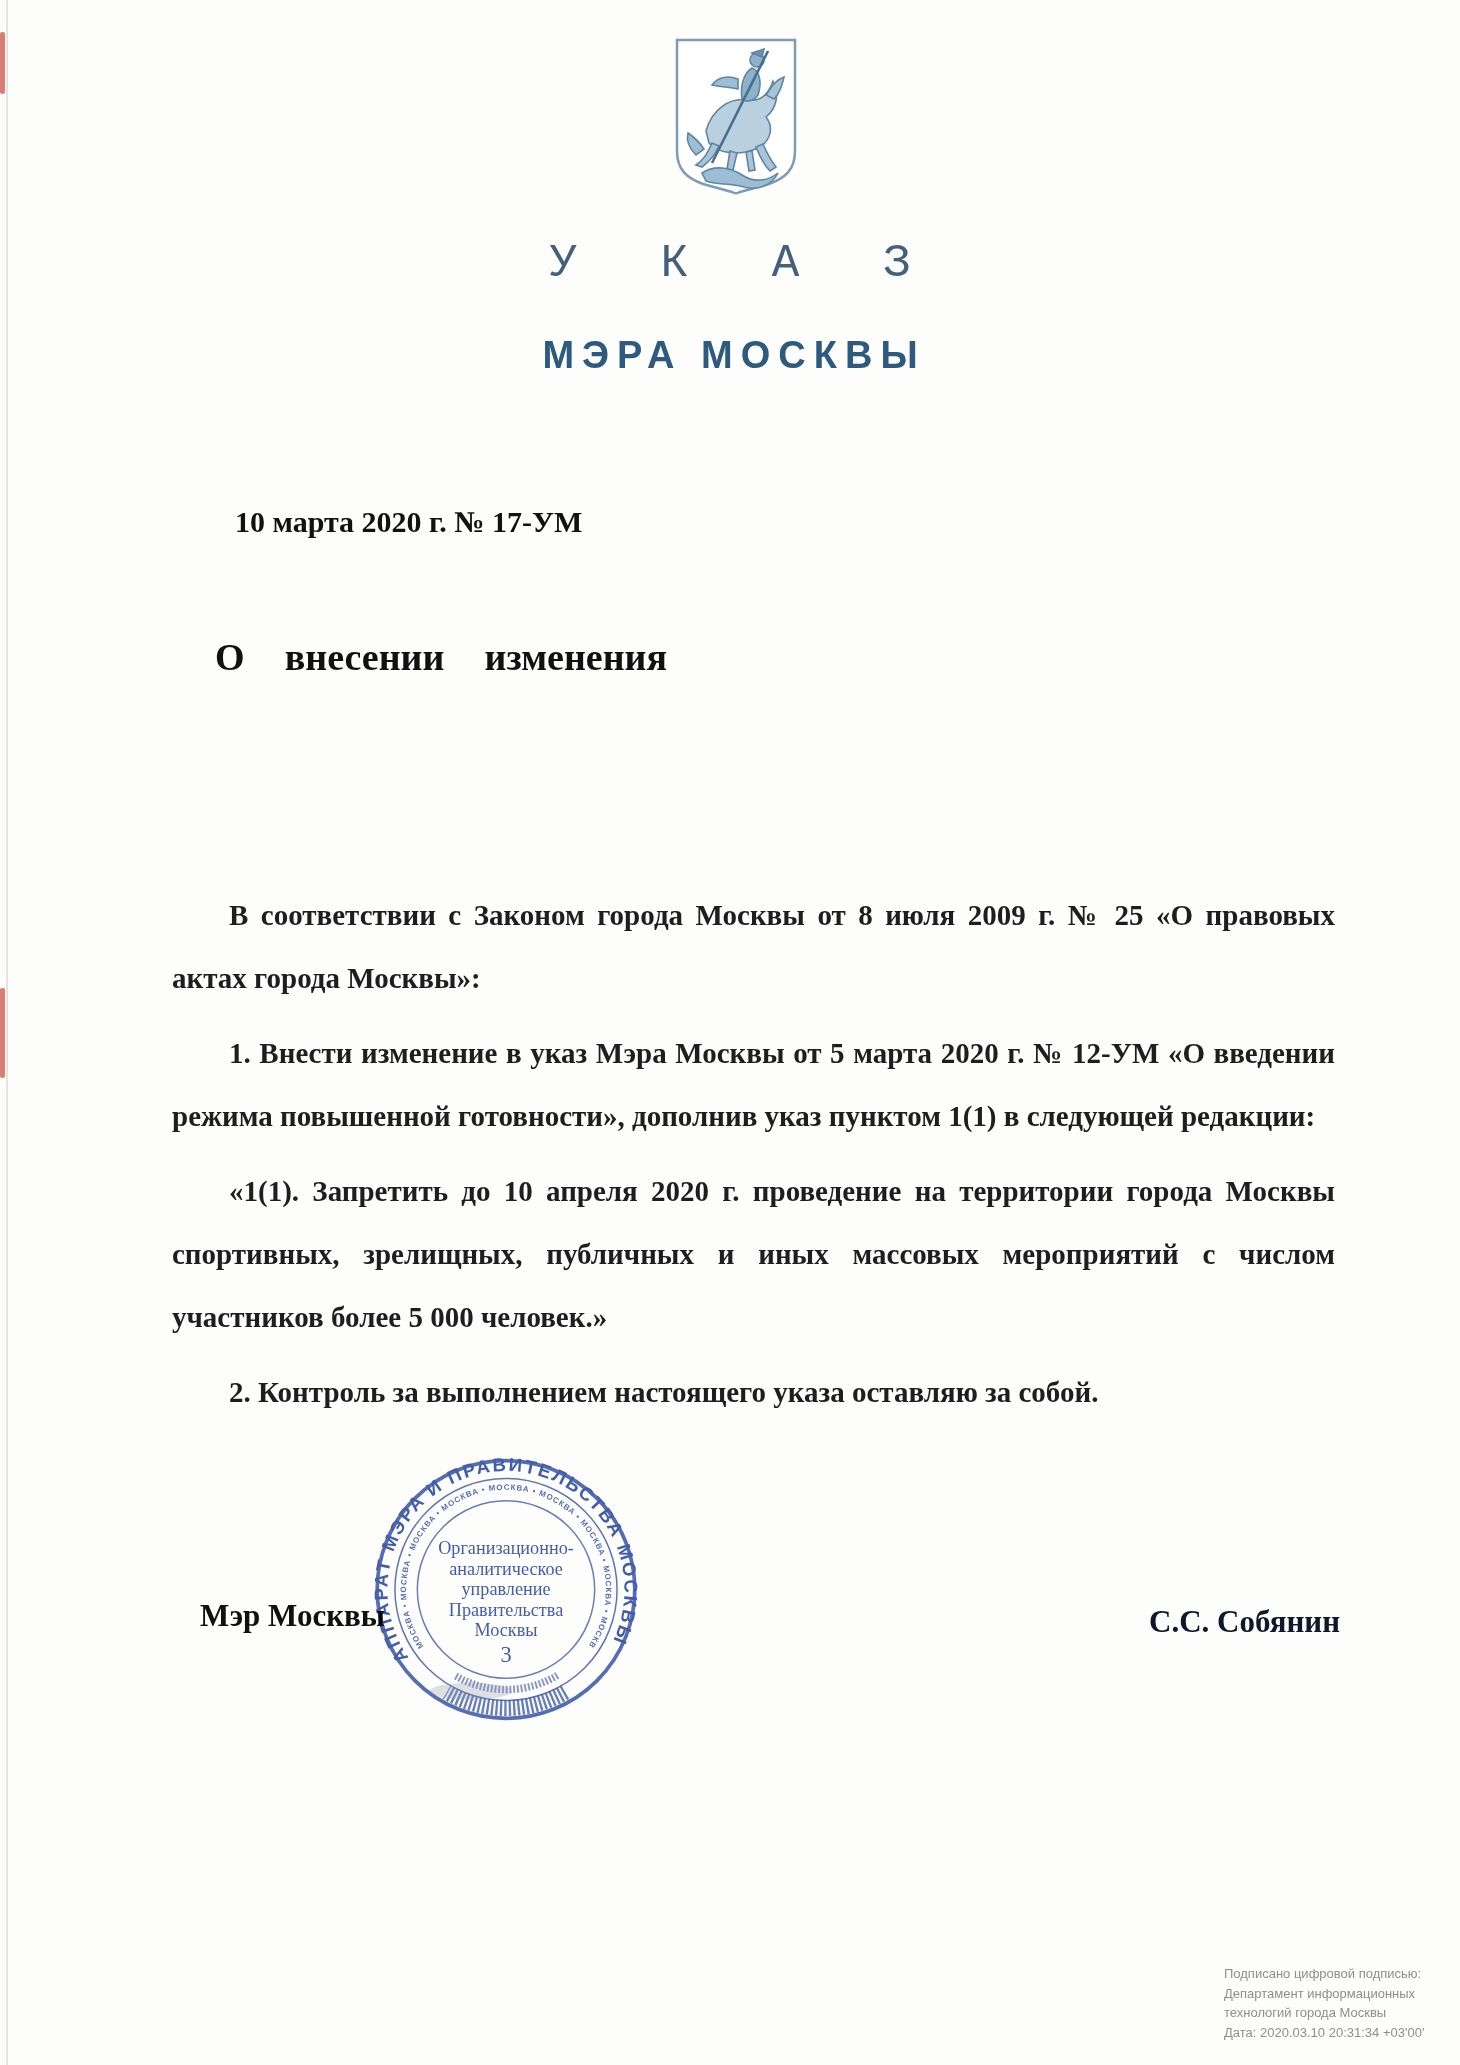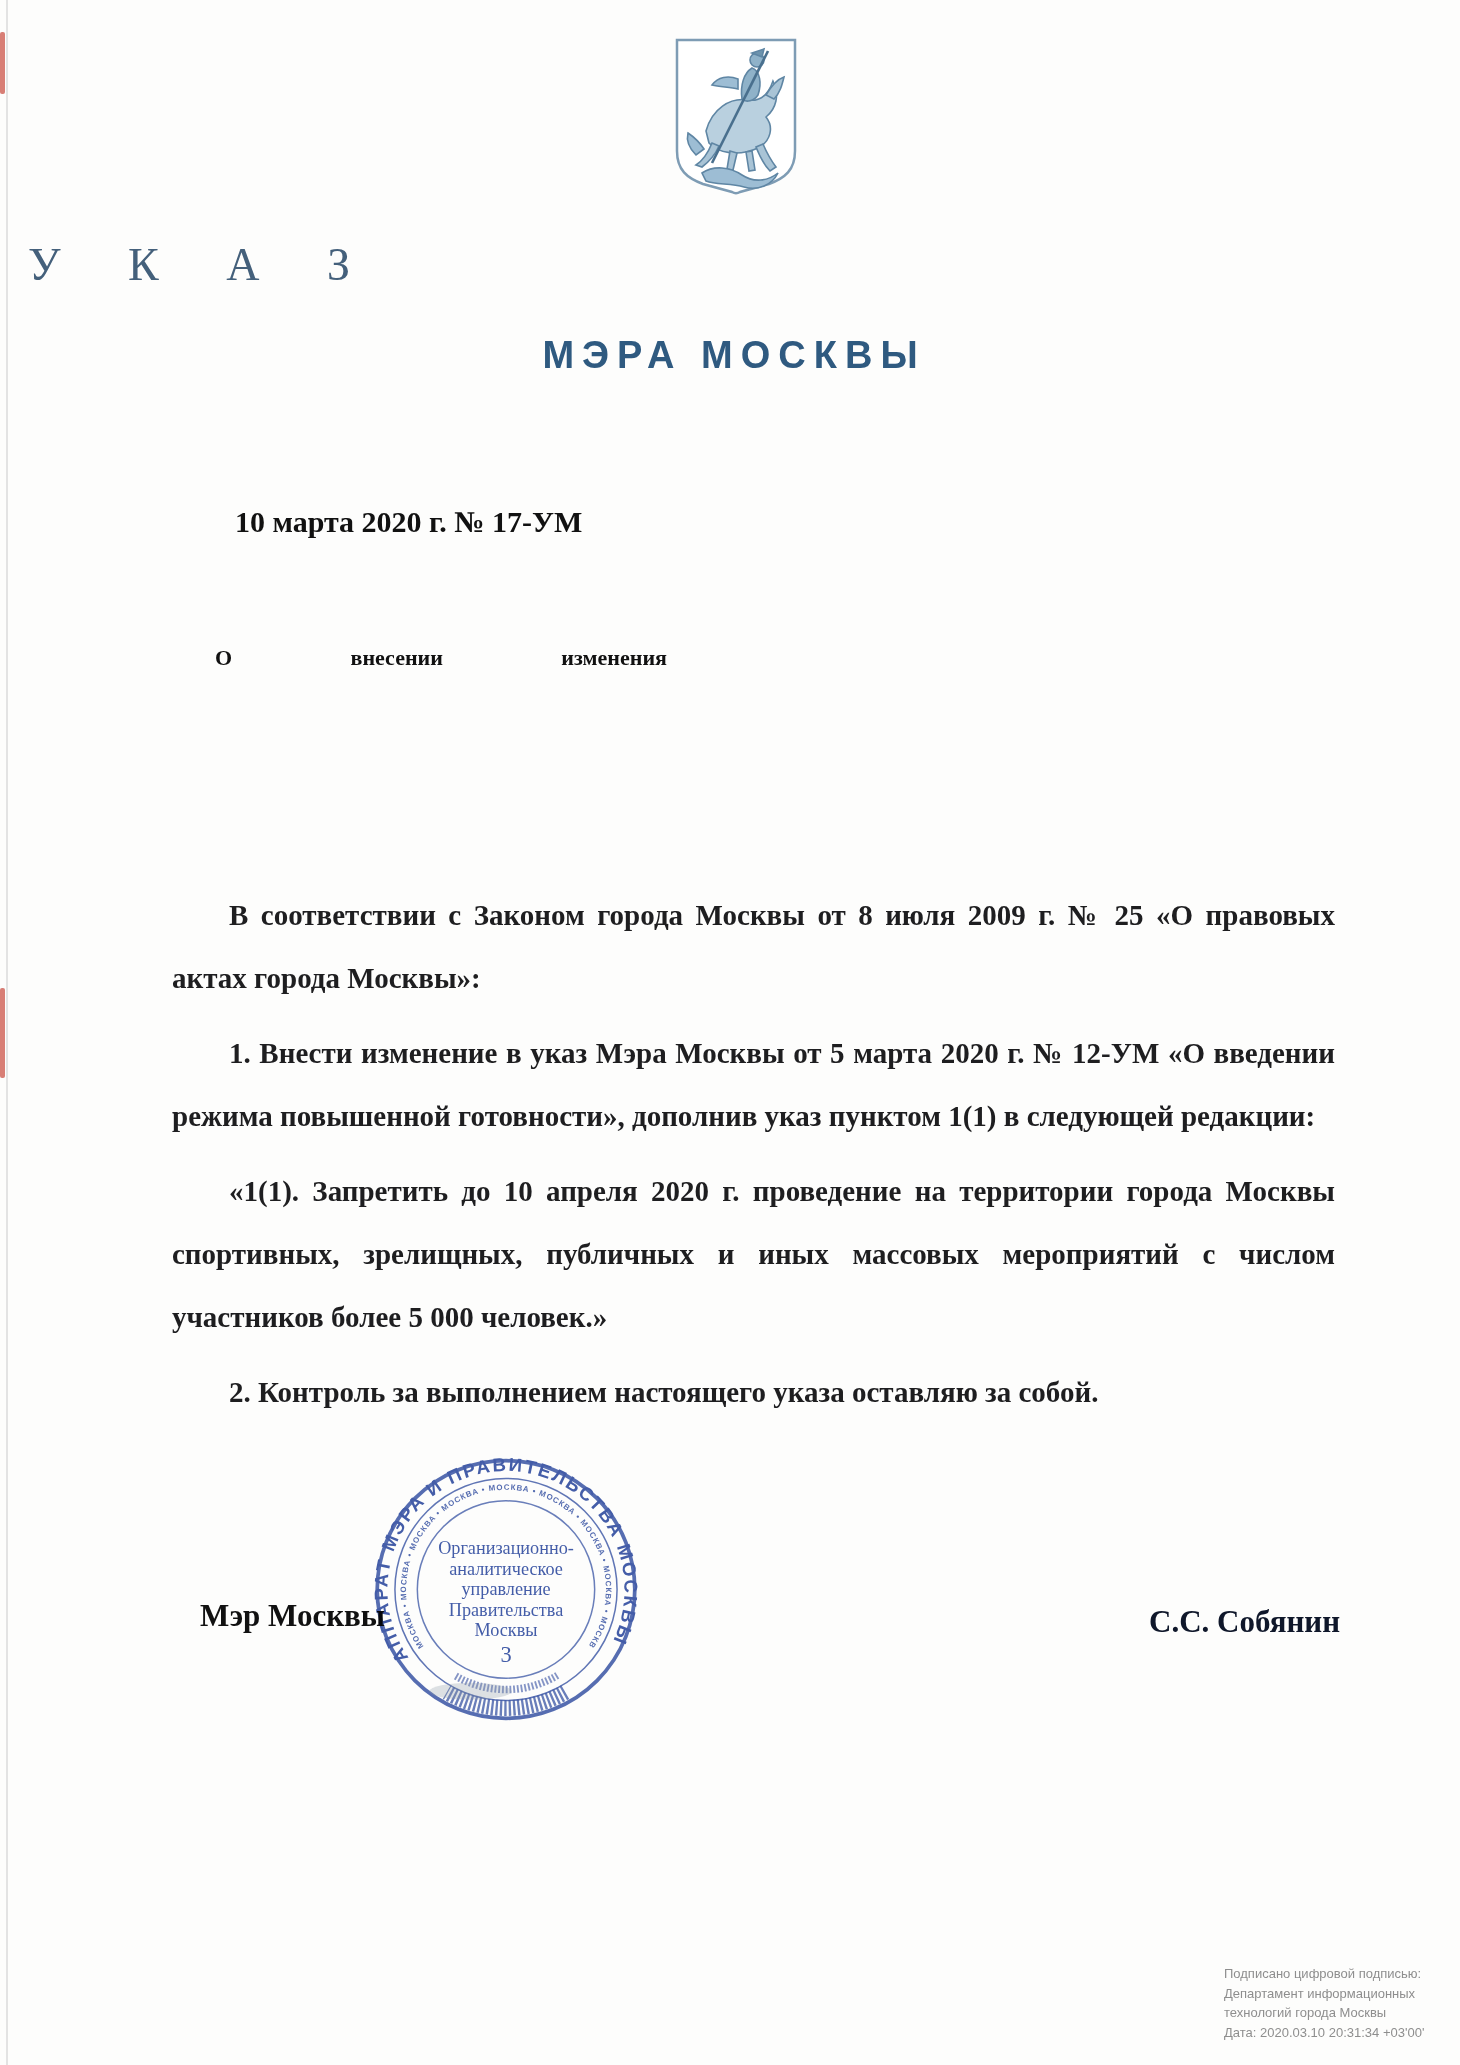--- a/index.html
+++ b/index.html
@@ -15,35 +15,35 @@
     color:var(--text-black);
   }
   .scan-line{position:absolute;left:6px;top:0;width:2px;height:100%;background:#dcdcdc;opacity:.8;}
   .red-mark{position:absolute;left:0;width:5px;background:var(--artifact-red);opacity:.7;border-radius:2px;}
   .red-mark.m1{top:32px;height:62px;}
   .red-mark.m2{top:988px;height:90px;}
 
   .emblem{position:absolute;left:672px;top:35px;width:128px;height:162px;}
 
   .doc-title{
-    position:absolute;left:0;top:238px;width:100%;text-align:left;
+    position:absolute;left:0;top:238px;width:100%;text-align:center;
     font-size:46px;color:var(--header-blue);letter-spacing:28px;text-indent:28px;
-    font-family:Liberation Serif, serif;
+    font-family:Liberation Mono, monospace;
   }
   .doc-subtitle{
     position:absolute;left:0;top:334px;width:100%;text-align:center;
     font-size:38px;font-weight:bold;color:var(--subtitle-blue);
     letter-spacing:8px;text-indent:8px;
     font-family:"Liberation Sans","DejaVu Sans",sans-serif;
   }
   .date-line{
     position:absolute;left:215px;top:505px;font-size:30px;font-weight:bold;color:#111;margin-left:20px;
   }
   .subject{
-    position:absolute;left:215px;top:636px;width:452px;font-size:22px;font-weight:bold;
+    position:absolute;left:215px;top:636px;width:452px;font-size:38px;font-weight:bold;
     color:#111;line-height:43px;
   }
   .subject .s-line{text-align:justify;text-align-last:justify;}
   .body-text{
     position:absolute;left:160px;top:872px;width:1187px;font-size:29px;line-height:63px;
   }
   .body-text p{
     text-align:justify;text-indent:57px;margin:12px;font-weight:bold;
   }
   .sig-row{position:absolute;left:0;top:1598px;width:100%;height:50px;z-index:1;text-align:center;}

